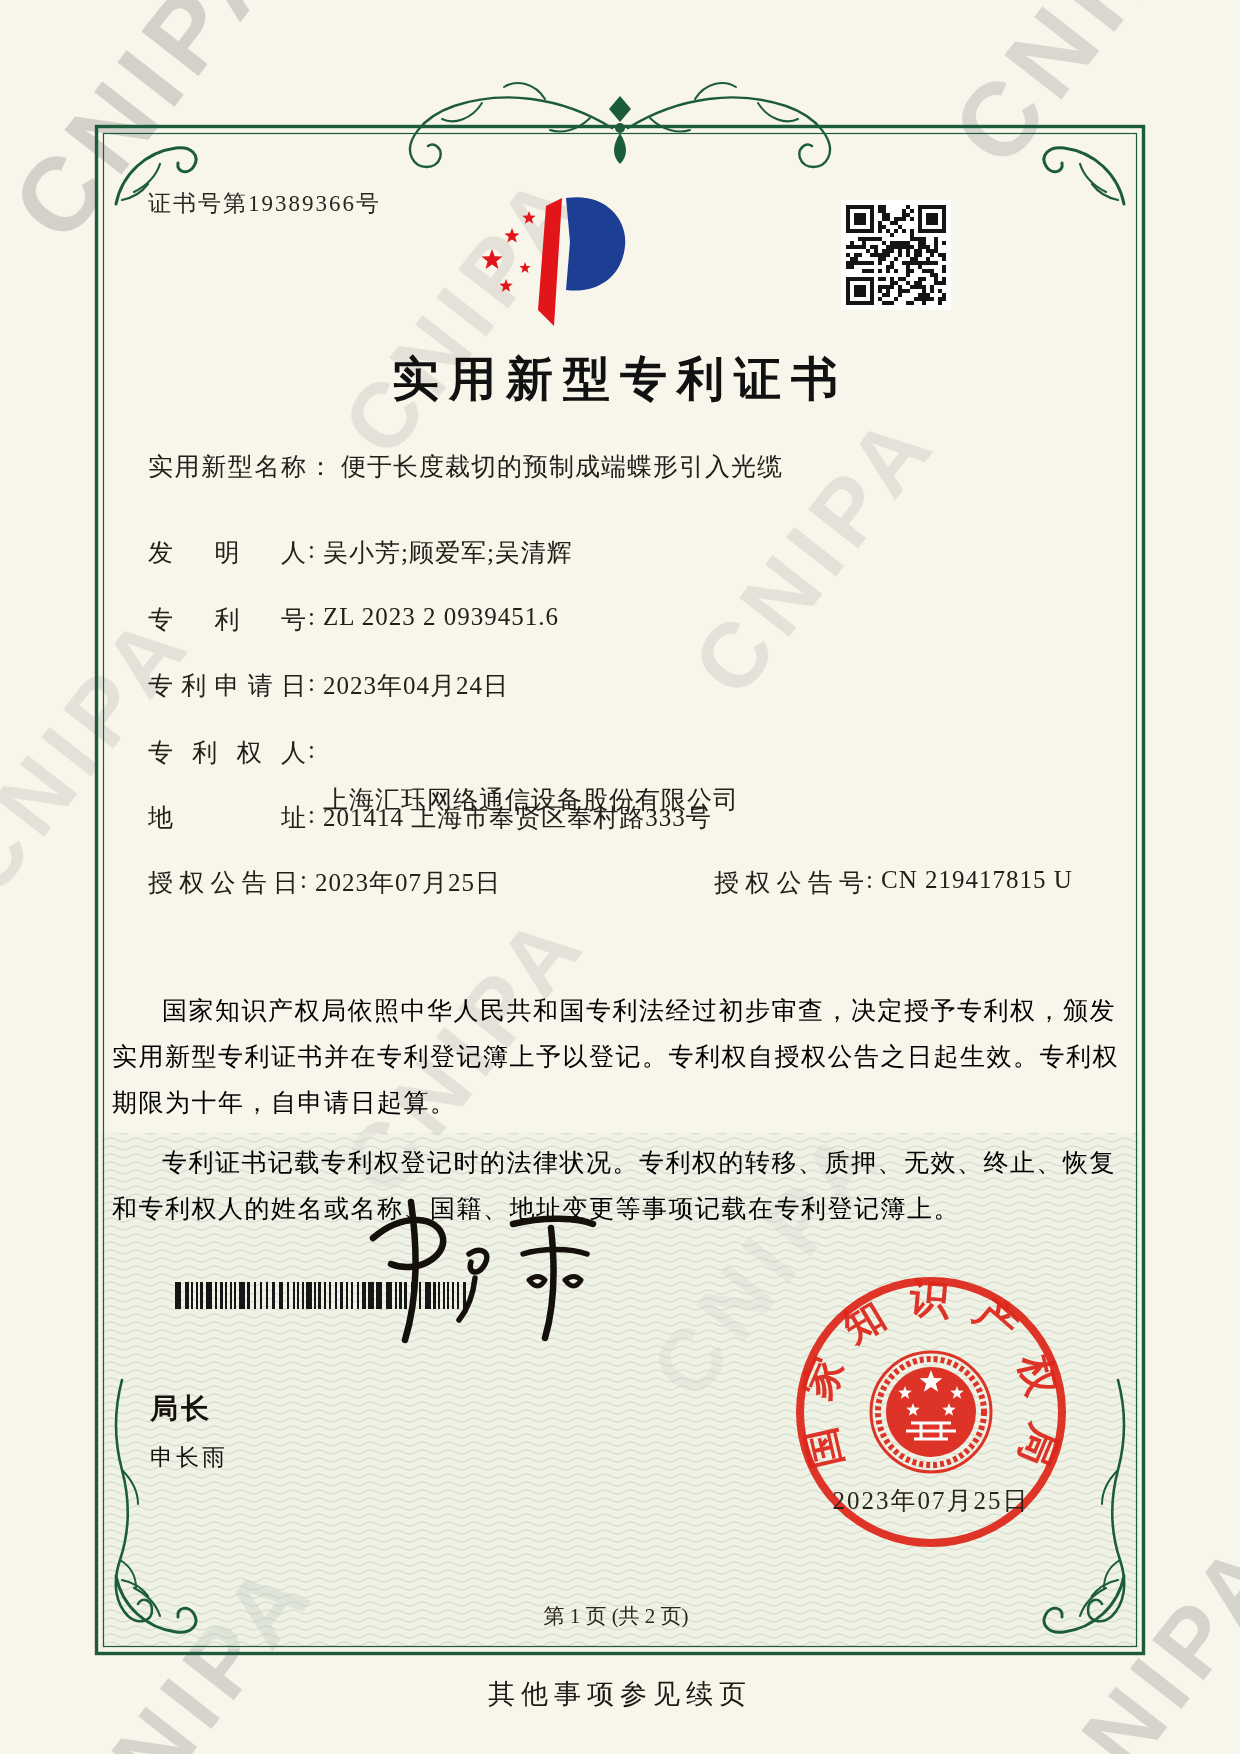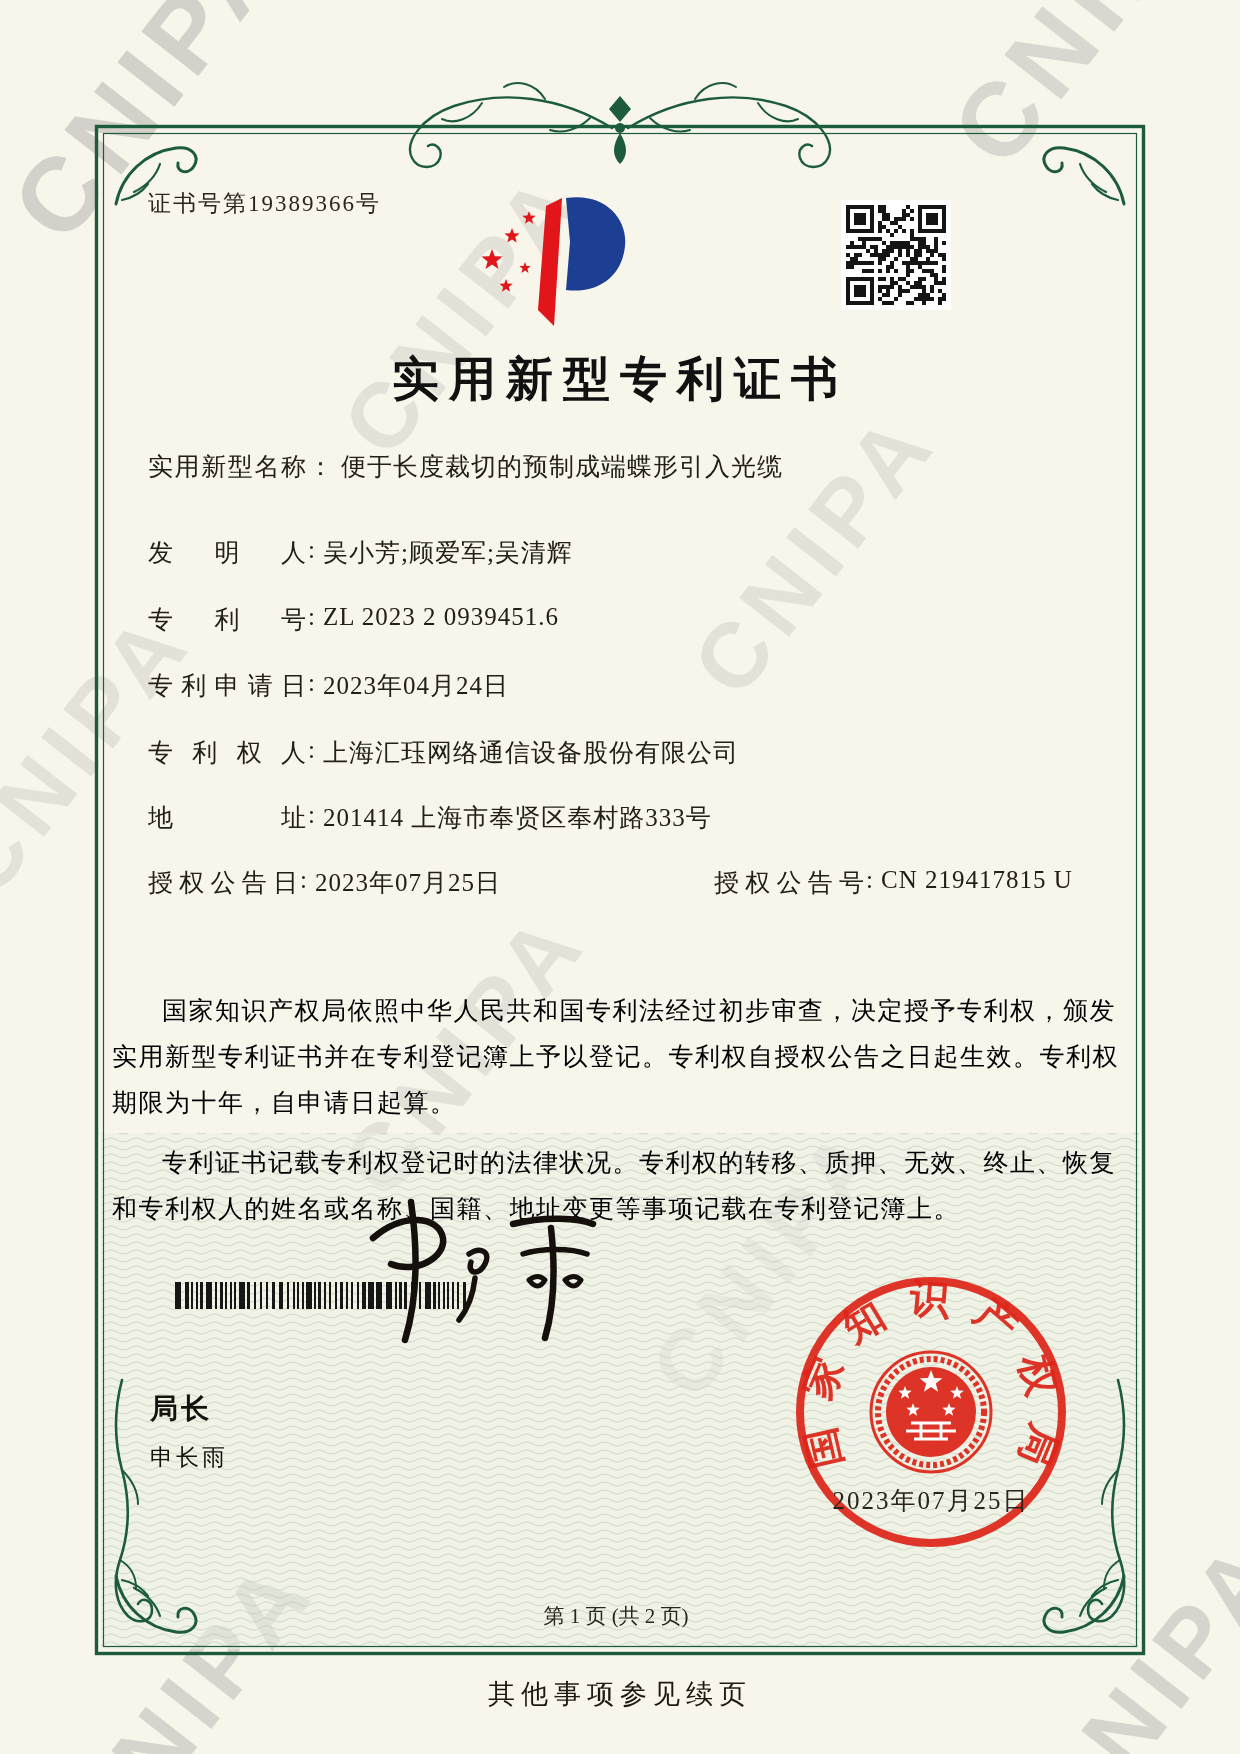--- a/index.html
+++ b/index.html
@@ -12,21 +12,21 @@
   .certno{position:absolute;left:148px;top:188px;font-size:23px;letter-spacing:2px;color:#2b2620;}
   .logo{position:absolute;left:470px;top:194px;}
   .qr{position:absolute;left:841px;top:200px;background:#fff;padding:5px;line-height:0;}
   .title{position:absolute;left:0;top:348px;width:100%;text-align:center;font-size:47px;font-weight:700;
          letter-spacing:10px;color:#111;}
   .fields{position:absolute;left:148px;top:0;width:1000px;font-size:25px;}
   .frow{position:absolute;left:0;white-space:nowrap;}
   .flabel{display:inline-block;width:158px;text-align:justify;text-align-last:justify;vertical-align:top;}
   .fcolon{display:inline-block;margin:0 8px 0 2px;vertical-align:top;}
   .fvalue{display:inline-block;vertical-align:top;letter-spacing:1px;}
-  .fvalue .vline{line-height:33px;}
+  .fvalue .vline{line-height:33px;margin-top:47px;}
   .pair2{position:absolute;left:566px;top:0;white-space:nowrap;}
   .pair2 .flabel{width:150px;}
   .paras{position:absolute;left:112px;top:988px;width:1018px;font-size:25px;line-height:46px;
          letter-spacing:1.5px;color:#000000;}
   .paras p{margin:0 0 14px 0;text-indent:2em;}
   .barcode{position:absolute;left:175px;top:1282px;line-height:0;}
   .signerrole{position:absolute;left:150px;top:1390px;font-family:"Liberation Sans","DejaVu Sans",sans-serif;
          font-weight:700;font-size:28px;letter-spacing:3px;color:#15110d;}
   .signername{position:absolute;left:150px;top:1442px;font-family:"Liberation Sans","DejaVu Sans",sans-serif;
          font-weight:400;font-size:23px;letter-spacing:3px;color:#15110d;}

